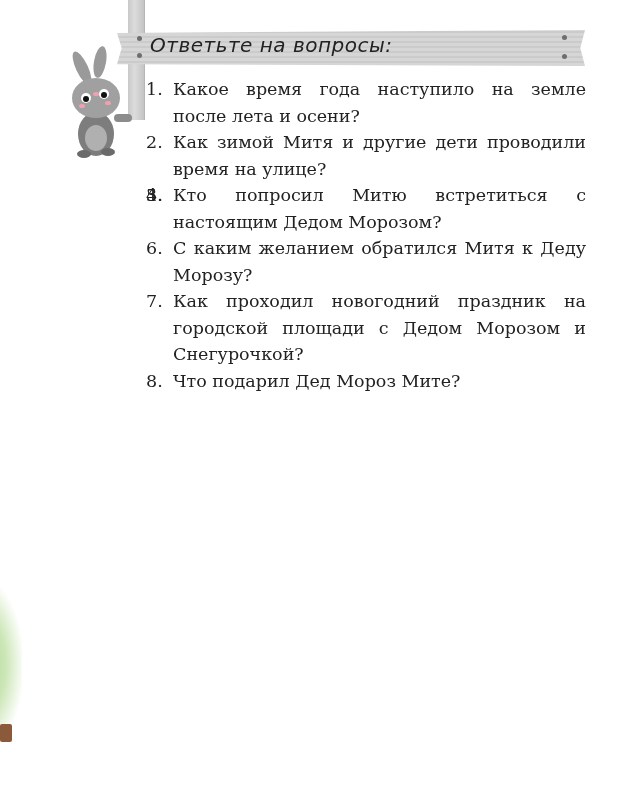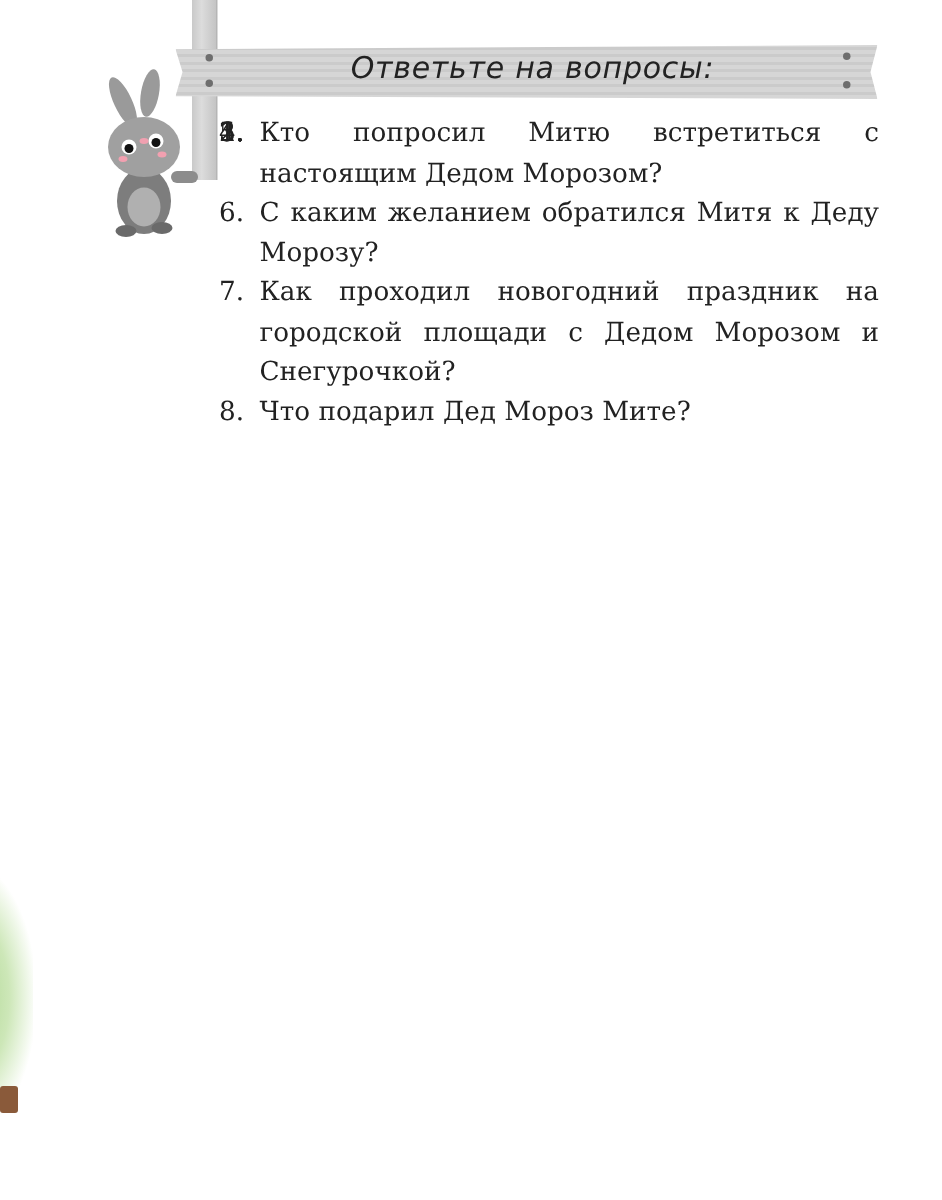--- a/index.html
+++ b/index.html
@@ -1,20 +1,20 @@
 <!DOCTYPE html>
 <html><head>
 <meta charset="utf-8">
 <style>
   html,body{margin:0;padding:0;background:#fff;}
   body{width:628px;height:800px;position:relative;overflow:hidden;font-family:"DejaVu Serif",serif;}
   .post{position:absolute;left:128px;top:0;width:16px;height:120px;background:linear-gradient(90deg,#c9c9c9,#dcdcdc 40%,#c4c4c4);border-right:1px solid #b5b5b5;}
   .plank{position:absolute;left:117px;top:30px;width:468px;height:36px;background:repeating-linear-gradient(0deg,#d6d6d6 0,#d6d6d6 3px,#cbcbcb 3px,#cbcbcb 5px);clip-path:polygon(0 8%,100% 0,99% 50%,100% 100%,0 95%,1% 50%);}
   .nail{position:absolute;width:5px;height:5px;border-radius:50%;background:#6e6e6e;}
-  .plank-title{position:absolute;left:150px;top:33px;width:410px;text-align:center;font-family:"DejaVu Sans",sans-serif;font-style:italic;font-size:20px;color:#222;letter-spacing:0.5px;}
+  .plank-title{position:absolute;left:150px;top:33px;width:410px;text-align:left;font-family:"DejaVu Sans",sans-serif;font-style:italic;font-size:20px;color:#222;letter-spacing:0.5px;}
   .list{position:absolute;left:146px;top:76px;width:440px;margin:0;padding:0;list-style:none;}
   .list li{position:relative;padding-left:27px;font-size:17.5px;line-height:26.5px;color:#222;text-align:justify;}
   .list li .num{position:absolute;left:0;top:0;}
   .bunny{position:absolute;left:64px;top:46px;width:72px;height:112px;}
   .green{position:absolute;left:-40px;top:580px;width:62px;height:170px;background:radial-gradient(ellipse at 30% 50%,#a8d48a 0,#cde7b8 45%,rgba(255,255,255,0) 75%);}
   .stick{position:absolute;left:0;top:724px;width:12px;height:18px;background:#8a5a3a;border-radius:2px;}
 </style>
 </head>
 <body>
 
@@ -38,22 +38,22 @@
   <circle cx="22" cy="52" r="5" fill="#fff"></circle>
     <circle cx="22" cy="53" r="3" fill="#111"></circle>
   <circle cx="40" cy="48" r="5" fill="#fff"></circle>
     <circle cx="40" cy="49" r="3" fill="#111"></circle>
   <ellipse cx="32" cy="48" rx="3" ry="2" fill="#f0a0b0"></ellipse>
   <ellipse cx="18" cy="60" rx="3" ry="2" fill="#f2a0b0"></ellipse>
   <ellipse cx="44" cy="57" rx="3" ry="2" fill="#f2a0b0"></ellipse>
 </svg>
 
 <ol class="list">
-  <li><span class="num">1.</span></li>
-  <li><span class="num">2.</span></li>
+  <li><span class="num">1.</span><span>Какое время года наступило на земле после лета и осени?</span></li>
+  <li><span class="num">2.</span><span>Как зимой Митя и другие дети проводили время на улице?</span></li>
   <li><span class="num">3.</span></li>
   <li><span class="num">4.</span></li>
   <li><span class="num">5.</span><span>Кто попросил Митю встретиться с настоящим Дедом Морозом?</span></li>
   <li><span class="num">6.</span><span>С каким желанием обратился Митя к Деду Морозу?</span></li>
   <li><span class="num">7.</span><span>Как проходил новогодний праздник на городской площади с Дедом Морозом и Снегурочкой?</span></li>
   <li><span class="num">8.</span><span>Что подарил Дед Мороз Мите?</span></li>
 </ol>
 
 <div class="green"></div>
 <div class="stick"></div>

